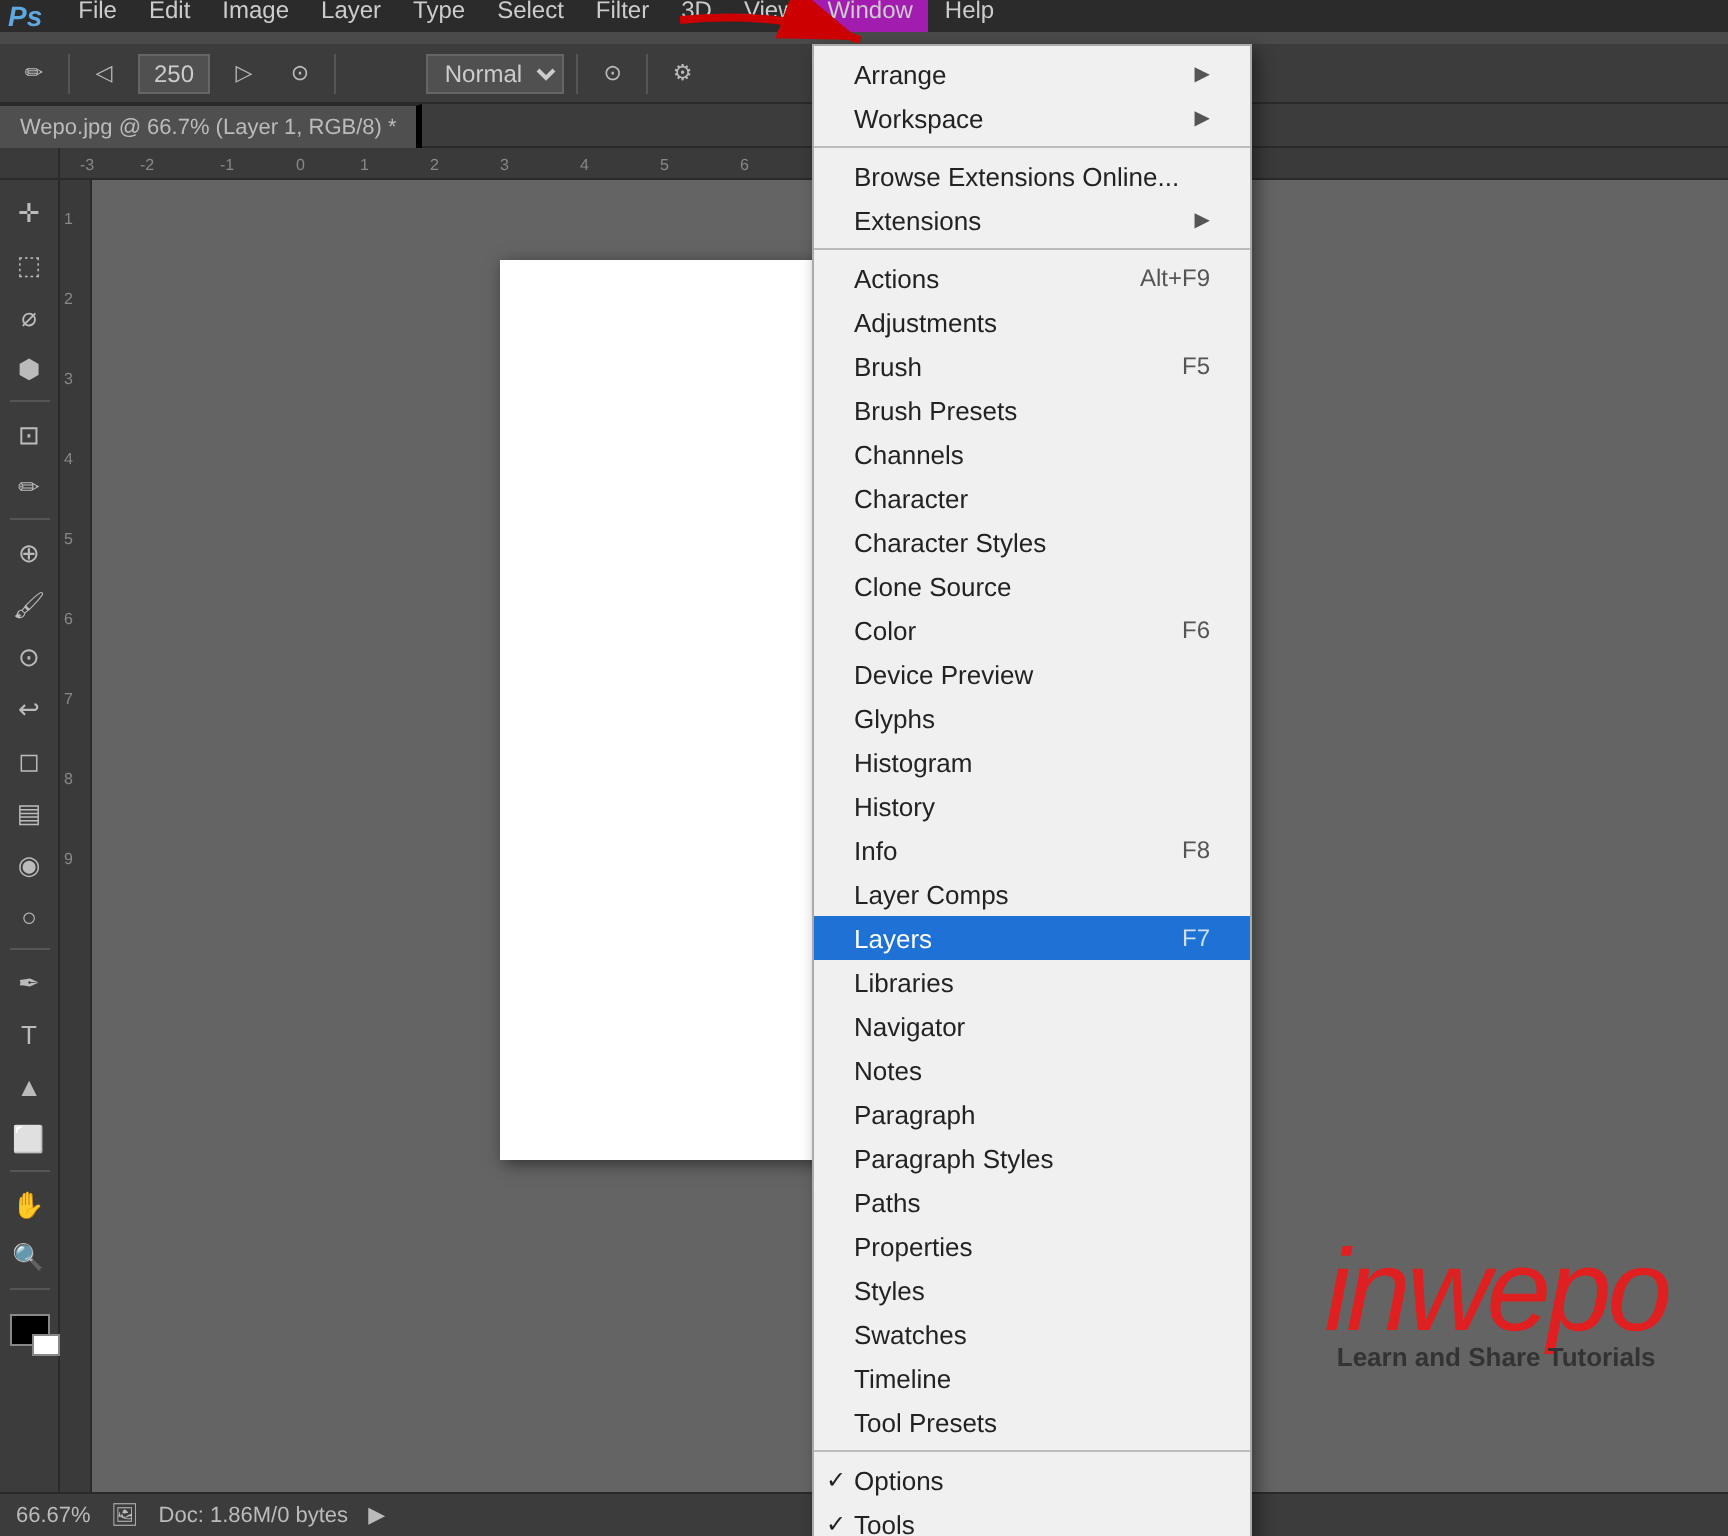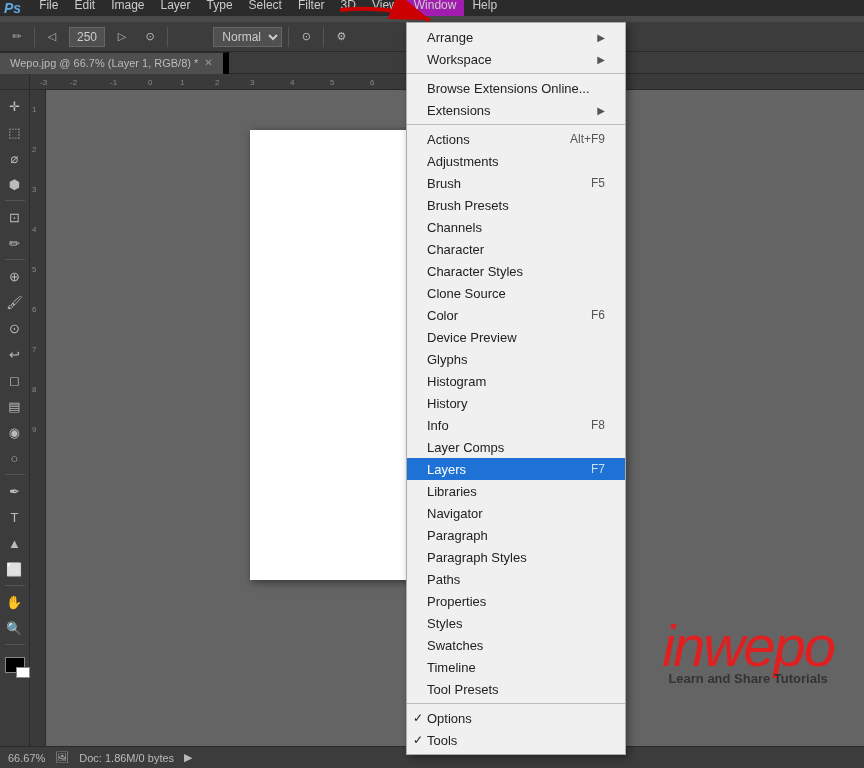--- a/index.html
+++ b/index.html
@@ -105,31 +105,32 @@
       background: #3c3c3c;
       height: 22px;
       position: absolute;
       top: 52px; left: 0; right: 0;
       display: flex;
       align-items: center;
       border-bottom: 1px solid #2a2a2a;
     }
     .tab-item {
       background: #4f4f4f;
-      border-right: 6px solid #000000;
+      border-right: 3px solid #000000;
       border-top: 1px solid #2a2a2a;
       height: 22px;
       padding: 0 10px;
       line-height: 22px;
       font-size: 11px;
       color: #bbb;
       display: flex;
       align-items: center;
       gap: 6px;
       cursor: pointer;
+      flex-direction: column;
     }
     .tab-close {
       font-size: 10px;
       color: #999;
     }
 
     
     .ruler-h {
       position: absolute;
       top: 74px; left: 30px; right: 0;
@@ -540,20 +541,23 @@
         <span>Layers</span>
         <span class="shortcut">F7</span>
       </div>
       <div class="drop-item">
         <span>Libraries</span>
       </div>
       <div class="drop-item">
         <span>Navigator</span>
       </div>
       <div class="drop-item">
+        <span>Notes</span>
+      </div>
+      <div class="drop-item">
         <span>Paragraph</span>
       </div>
       <div class="drop-item">
         <span>Paragraph Styles</span>
       </div>
       <div class="drop-item">
         <span>Paths</span>
       </div>
       <div class="drop-item">
         <span>Properties</span>

